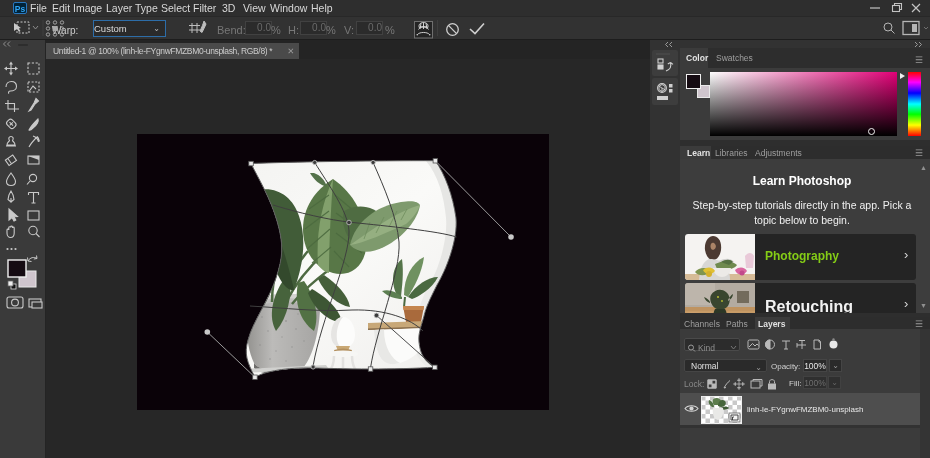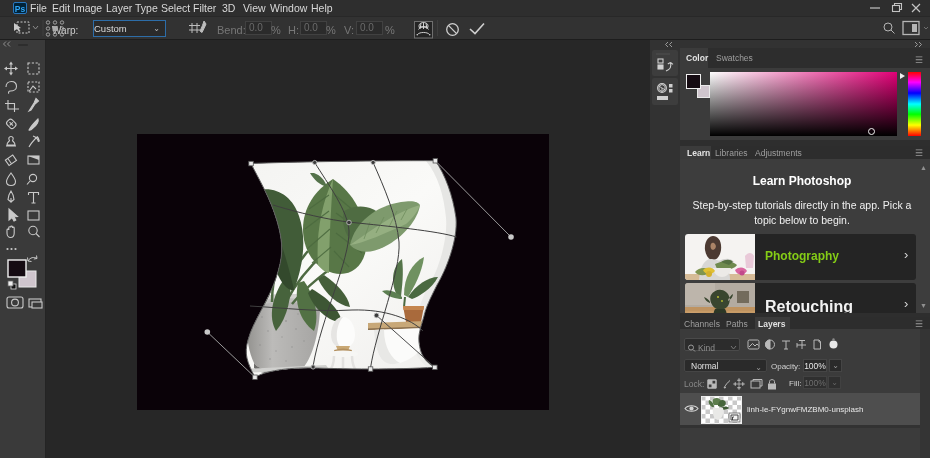--- a/index.html
+++ b/index.html
@@ -7,21 +7,21 @@
   #app{position:relative;width:930px;height:458px;overflow:hidden;background:#272727;padding-left:32px;}
   .abs{position:absolute;}
   
   #menubar{left:0;top:0;width:930px;height:16px;background:#2e2e2e;}
   #menubar .mi{position:absolute;top:2px;font-size:10.5px;color:#d8d8d8;}
   #pslogo{position:absolute;left:13px;top:1.5px;width:14px;height:12.5px;background:#002339;border:1px solid #2978c0;border-radius:2px;color:#30a5f5;font-size:8.5px;font-weight:bold;text-align:center;line-height:12px;}
   
   #optbar{left:0;top:16px;width:930px;height:24px;background:#323232;border-top:1px solid #282828;border-bottom:1px solid #1d1d1d;}
   #optbar .lbl{position:absolute;top:7px;font-size:11px;color:#cfcfcf;}
   #optbar .dlbl{position:absolute;top:7px;font-size:11px;color:#777;}
-  .numbox{position:absolute;top:4px;width:27px;height:14px;background:#2b2b2b;border:1px solid #414141;color:#6a6a6a;font-size:10px;line-height:12px;padding-left:3px;}
+  .numbox{position:absolute;top:4px;width:27px;height:14px;background:#2b2b2b;border:1px solid #414141;color:#6a6a6a;font-size:10px;line-height:12px;padding-left:3px;text-align:right;}
   
   #tabrow{left:46px;top:40px;width:604px;height:19px;background:#242424;}
   #doctab{position:absolute;left:0px;top:3px;width:253px;height:16px;background:#4a4a4a;color:#cccccc;font-size:8.5px;line-height:16px;padding-left:7px;white-space:nowrap;letter-spacing:-0.35px;}
   #canvasarea{left:46px;top:59px;width:604px;height:399px;background:#272727;}
   
   #toolbar{left:0;top:40px;width:46px;height:418px;background:#3a3a3a;border-right:1px solid #242424;}
   
   #dock{left:650px;top:40px;width:30px;height:418px;background:#323232;}
   
   #panels{left:680px;top:40px;width:250px;height:418px;background:#3b3b3b;}
@@ -103,20 +103,23 @@
         <path d="M470,12 L475,16.5 L484,6.5" stroke="#cfcfcf" stroke-width="1.6"></path>
         <circle cx="888" cy="10" r="4" stroke="#b5b5b5"></circle>
         <path d="M891,13 L894.5,16.5" stroke="#b5b5b5"></path>
         <rect x="903" y="4.5" width="16" height="13" stroke="#b5b5b5" stroke-width="1.3"></rect>
         <rect x="912" y="7" width="5" height="8" fill="#b5b5b5" stroke="none"></rect>
         <path d="M924,10 L926,12 L928,10" stroke="#6f6f6f"></path>
       </g>
     </svg>
   </div>
 
+  <div class="abs" id="tabrow">
+    <div id="doctab">Untitled-1 @ 100% (linh-le-FYgnwFMZBM0-unsplash, RGB/8) *<span style="position:absolute;right:5px;top:0;color:#9a9a9a;">✕</span></div>
+  </div>
 
   <div class="abs" id="canvasarea">
   <svg width="604" height="399" viewBox="0 0 604 399">
     <defs>
       <clipPath id="warpclip">
             <path d="M205,104.5 C240,103 330,101.5 389.3,101.7 C399,115 407,137 410,159 C412,181 400,211 391,226 C384,240 380,248 378,257 C375,268 372,275 373,283 C374,295 379,303 388.8,308.3 C370,309.5 345,310 324.5,310 C300,310 280,309.3 267.1,309 C240,308.5 220,312 208.9,318.2 C201,303 198,295 202,281 C207,262 222,243 230,219 C237,198 238,186 231,162 C224,138 212,119 205,104.5 Z"></path>
           </clipPath>
       <linearGradient id="photog" x1="0" y1="0" x2="1" y2="1">
         <stop offset="0" stop-color="#f2f2f0"></stop>
             <stop offset="0.5" stop-color="#fafaf8"></stop>

